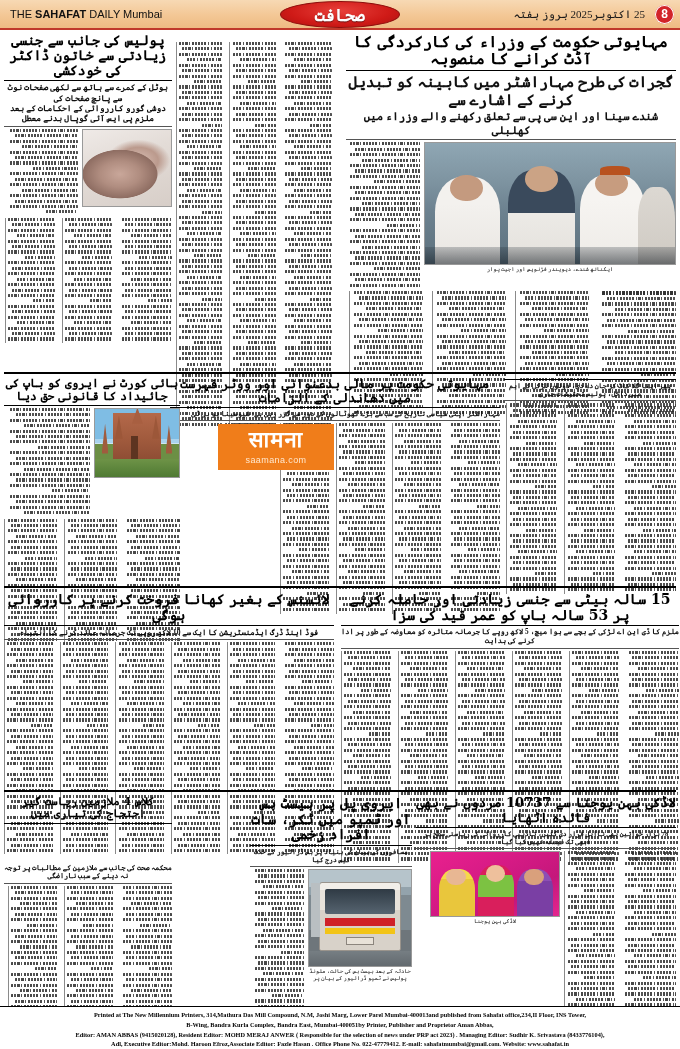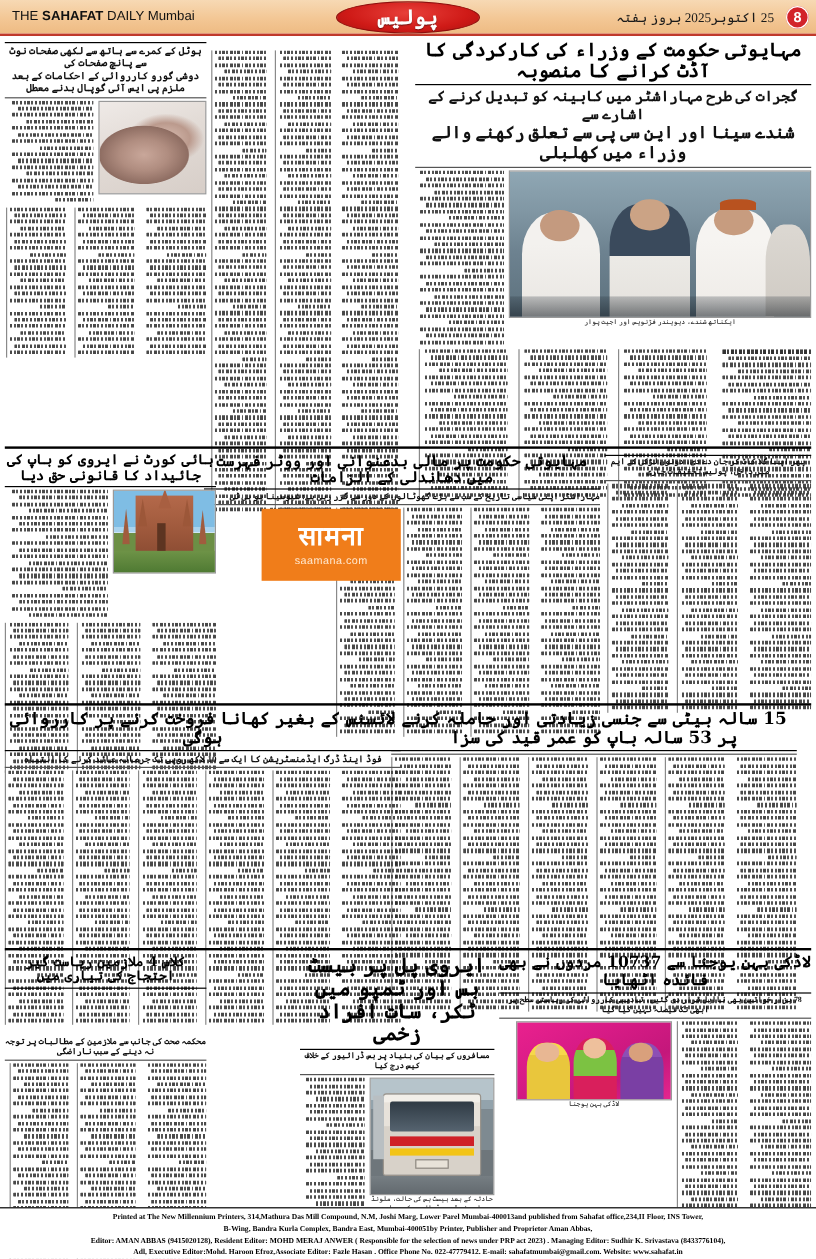--- a/index.html
+++ b/index.html
@@ -124,30 +124,30 @@
 </style>
 </head>
 <body>
 
 <div class="page">
 
   <div class="masthead">
     <div class="page-badge">8</div>
     <div class="masthead-date">25 اکتوبر2025 بروز ہفتہ</div>
     <div class="masthead-logo">
-      <div class="logo-oval">پولیس</div>
+      <div class="logo-oval">صحافت</div>
     </div>
     <div class="masthead-en"><span>THE </span><b>SAHAFAT</b><span> DAILY Mumbai</span></div>
   </div>
 
   <div class="block" style="right:4px; top:33px; width:330px;">
     <div class="hl hl-xl">مہایوتی حکومت کے وزراء کی کارکردگی کا آڈٹ کرانے کا منصوبہ</div>
     <div class="rule"></div>
-    <div class="sub" style="font-size:12px;text-align:center;">گجرات کی طرح مہاراشٹر میں کابینہ کو تبدیل کرنے کے اشارے سے</div>
-    <div class="sub" style="font-size:14px;">شندے سینا اور این سی پی سے تعلق رکھنے والے وزراء میں کھلبلی</div>
+    <div class="sub" style="font-size:15px;text-align:center;">گجرات کی طرح مہاراشٹر میں کابینہ کو تبدیل کرنے کے اشارے سے</div>
+    <div class="sub" style="font-size:11px;">شندے سینا اور این سی پی سے تعلق رکھنے والے وزراء میں کھلبلی</div>
     <div class="rule-thin"></div>
     <div class="flex" style="margin-top:2px; gap:4px;">
       <div class="body-col" style="width:74px; order:2;">
         <div class="ln w95"></div>
           <div class="ln w88"></div>
           <div class="ln w95"></div>
           <div class="ln w78"></div>
         <div class="ln w95"></div>
           <div class="ln w88"></div>
           <div class="ln w95"></div>
@@ -287,20 +287,21 @@
           <div class="ln w95"></div>
           <div class="ln w78"></div>
         <div class="ln w95"></div>
           <div class="ln w88"></div>
           <div class="ln w95"></div>
       </div>
     </div>
   </div>
 
   <div class="block" style="left:4px; top:33px; width:168px;">
+    <div class="hl hl-lg">پولیس کی جانب سے جنسی زیادتی سے خاتون ڈاکٹر کی خودکشی</div>
     <div class="rule"></div>
     <div class="sub">ہوٹل کے کمرے سے ہاتھ سے لکھی صفحات نوٹ سے پانچ صفحات کی</div>
     <div class="sub">دوشی گورو کارروائی کے احکامات کے بعد ملزم پی ایس آئی گوپال بدنے معطل</div>
     <div class="rule-thin"></div>
     <div class="flex" style="gap:4px;margin-top:2px;">
       <div class="body-col" style="width:72px;order:2;">
         <div class="ln w95"></div>
           <div class="ln w88"></div>
           <div class="ln w95"></div>
           <div class="ln w78"></div>
@@ -911,21 +912,21 @@
             <div class="ln w78"></div>
           <div class="ln w95"></div>
             <div class="ln w88"></div>
             <div class="ln w95"></div>
             <div class="ln w62"></div>
         </div>
       </div>
     </div>
   </div>
 
-  <div class="block" style="left:218px; top:424px; width:116px; height:60px;
+  <div class="block" style="left:218px; top:424px; width:116px; height:46px;
        background:#f07d1a; display:flex; flex-direction:column;
        align-items:center; justify-content:center;">
     <div style="color:#fff; font-size:22px; font-weight:bold; line-height:1;
          font-family:'Liberation Sans',sans-serif; letter-spacing:1px;">सामना</div>
     <div style="color:#ffe8cf; font-size:9px; margin-top:4px;
          font-family:'Liberation Sans',sans-serif; letter-spacing:.4px;">saamana.com</div>
   </div>
 
   <div class="block" style="left:4px; top:377px; width:176px;">
     <div class="hl hl-md">ہائی کورٹ نے ایروی کو باپ کی جائیداد کا قانونی حق دیا</div>
@@ -1042,23 +1043,24 @@
           <div class="ln w88"></div>
           <div class="ln w95"></div>
       </div>
     </div>
   </div>
 
   <div class="block" style="left:4px; right:4px; top:584px;">
     <div class="rule-thick"></div>
   </div>
 
-  <div class="block" style="right:16px; top:592px; width:338px;">
+  <div class="block" style="right:1px; top:592px; width:338px;">
     <div class="hl hl-lg" style="font-size:14px;">15 سالہ بیٹی سے جنسی زیادتی اور حاملہ کرنے پر 53 سالہ باپ کو عمر قید کی سزا</div>
     <div class="rule"></div>
+    <div class="sub" style="font-size:7.2px;">ملزم کا ڈی این اے لڑکی کے بچے سے ہوا میچ، 5 لاکھ روپے کا جرمانہ متاثرہ کو معاوضہ کے طور پر ادا کرنے کی ہدایت</div>
     <div class="rule-thin"></div>
     <div class="flex" style="gap:4px;margin-top:2px;">
       <div class="body-col" style="width:53px;">
         <div class="ln w95"></div>
           <div class="ln w88"></div>
           <div class="ln w95"></div>
           <div class="ln w78"></div>
         <div class="ln w95"></div>
           <div class="ln w88"></div>
           <div class="ln w95"></div>
@@ -1650,21 +1652,21 @@
           <div style="position:absolute;left:43%;bottom:54%;width:15%;height:26%;background:#eec09c;border-radius:50%;"></div>
           <div style="position:absolute;left:67%;bottom:0;width:28%;height:74%;background:linear-gradient(180deg,#8c4fb5 0 25%, #7a3fa4 25% 100%);border-radius:42% 42% 0 0;"></div>
           <div style="position:absolute;left:73%;bottom:48%;width:15%;height:26%;background:#d9a07c;border-radius:50%;"></div>
         </div>
         <div class="cap">لاڈکی بہن یوجنا</div>
       </div>
     </div>
   </div>
 
   <div class="block" style="right:268px; top:796px; width:162px;">
-    <div class="hl hl-md" style="font-size:17px;">ایروی پل پر بیسٹ بس اور ٹمپو میں ٹکر، سات افراد زخمی</div>
+    <div class="hl hl-md" style="font-size:14px;">ایروی پل پر بیسٹ بس اور ٹمپو میں ٹکر، سات افراد زخمی</div>
     <div class="rule"></div>
     <div class="sub" style="font-size:6.6px;">مسافروں کے بیان کی بنیاد پر بس ڈرائیور کے خلاف کیس درج کیا</div>
     <div class="rule-thin"></div>
     <div class="flex" style="gap:4px;margin-top:2px;">
       <div class="body-col" style="width:52px;order:2;">
         <div class="ln w95"></div>
           <div class="ln w88"></div>
           <div class="ln w95"></div>
           <div class="ln w78"></div>
         <div class="ln w95"></div>

